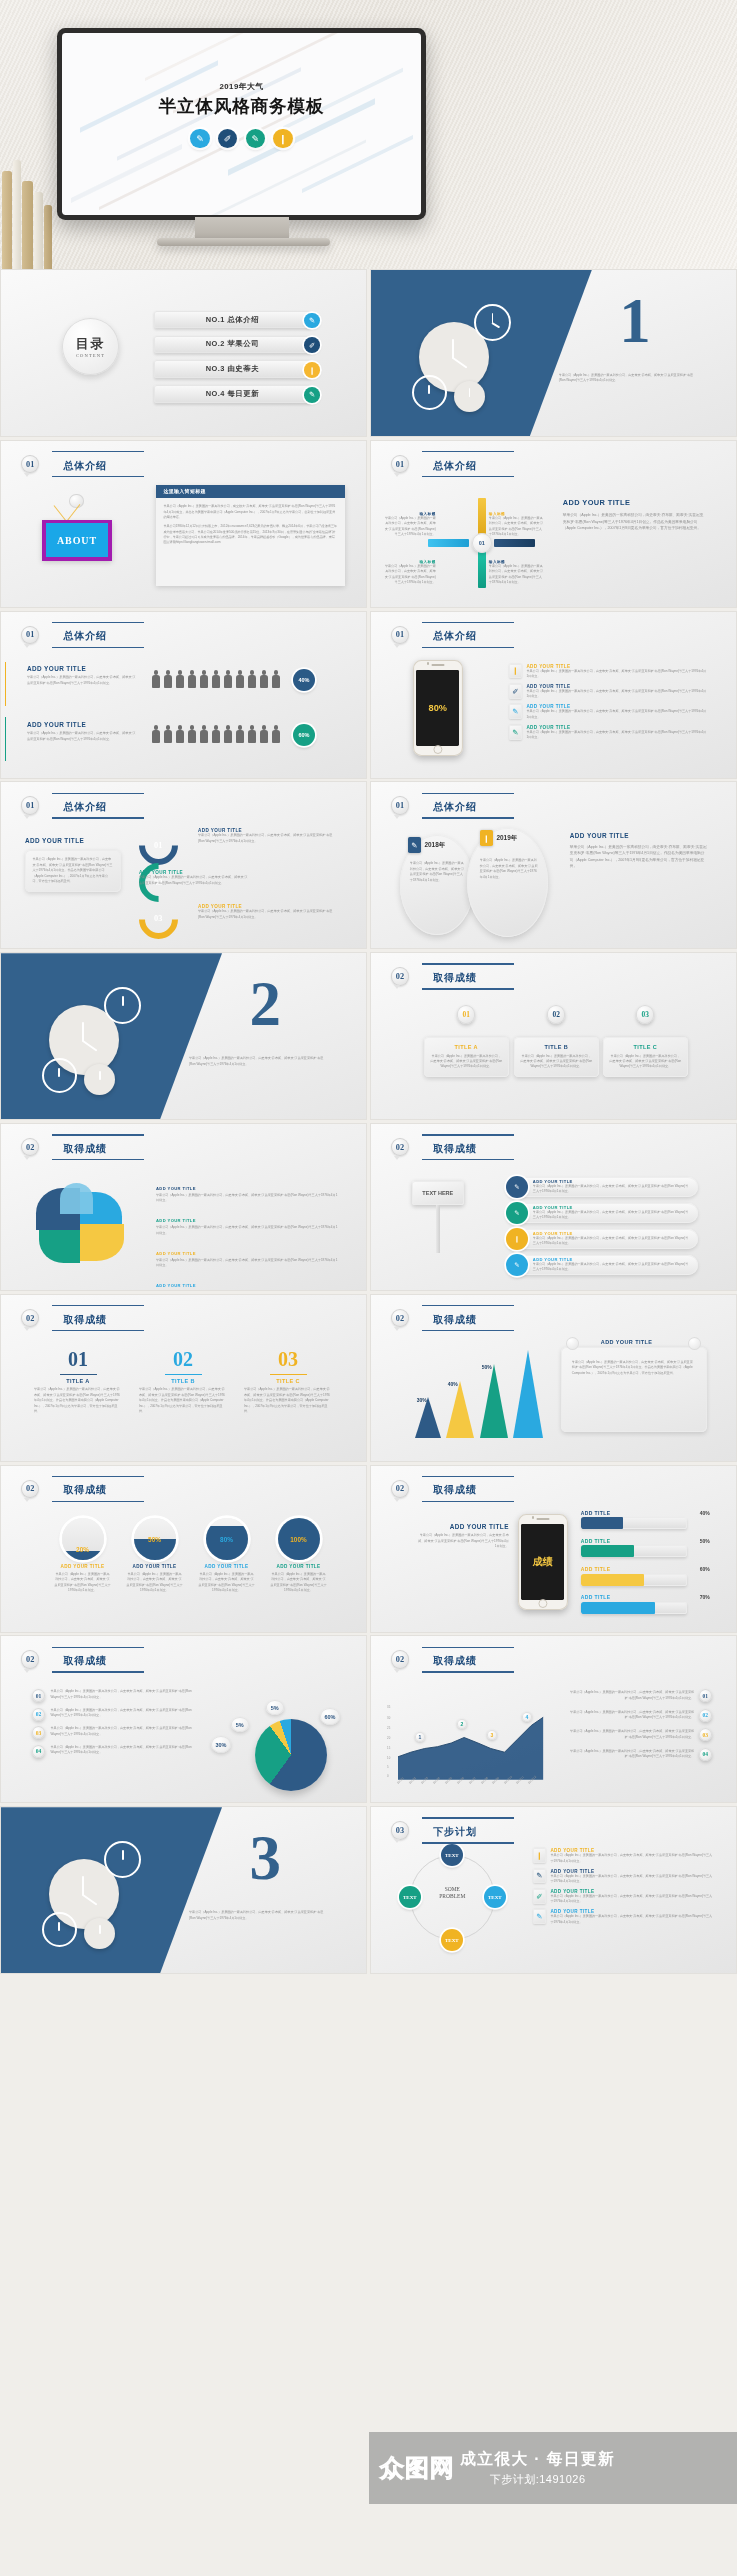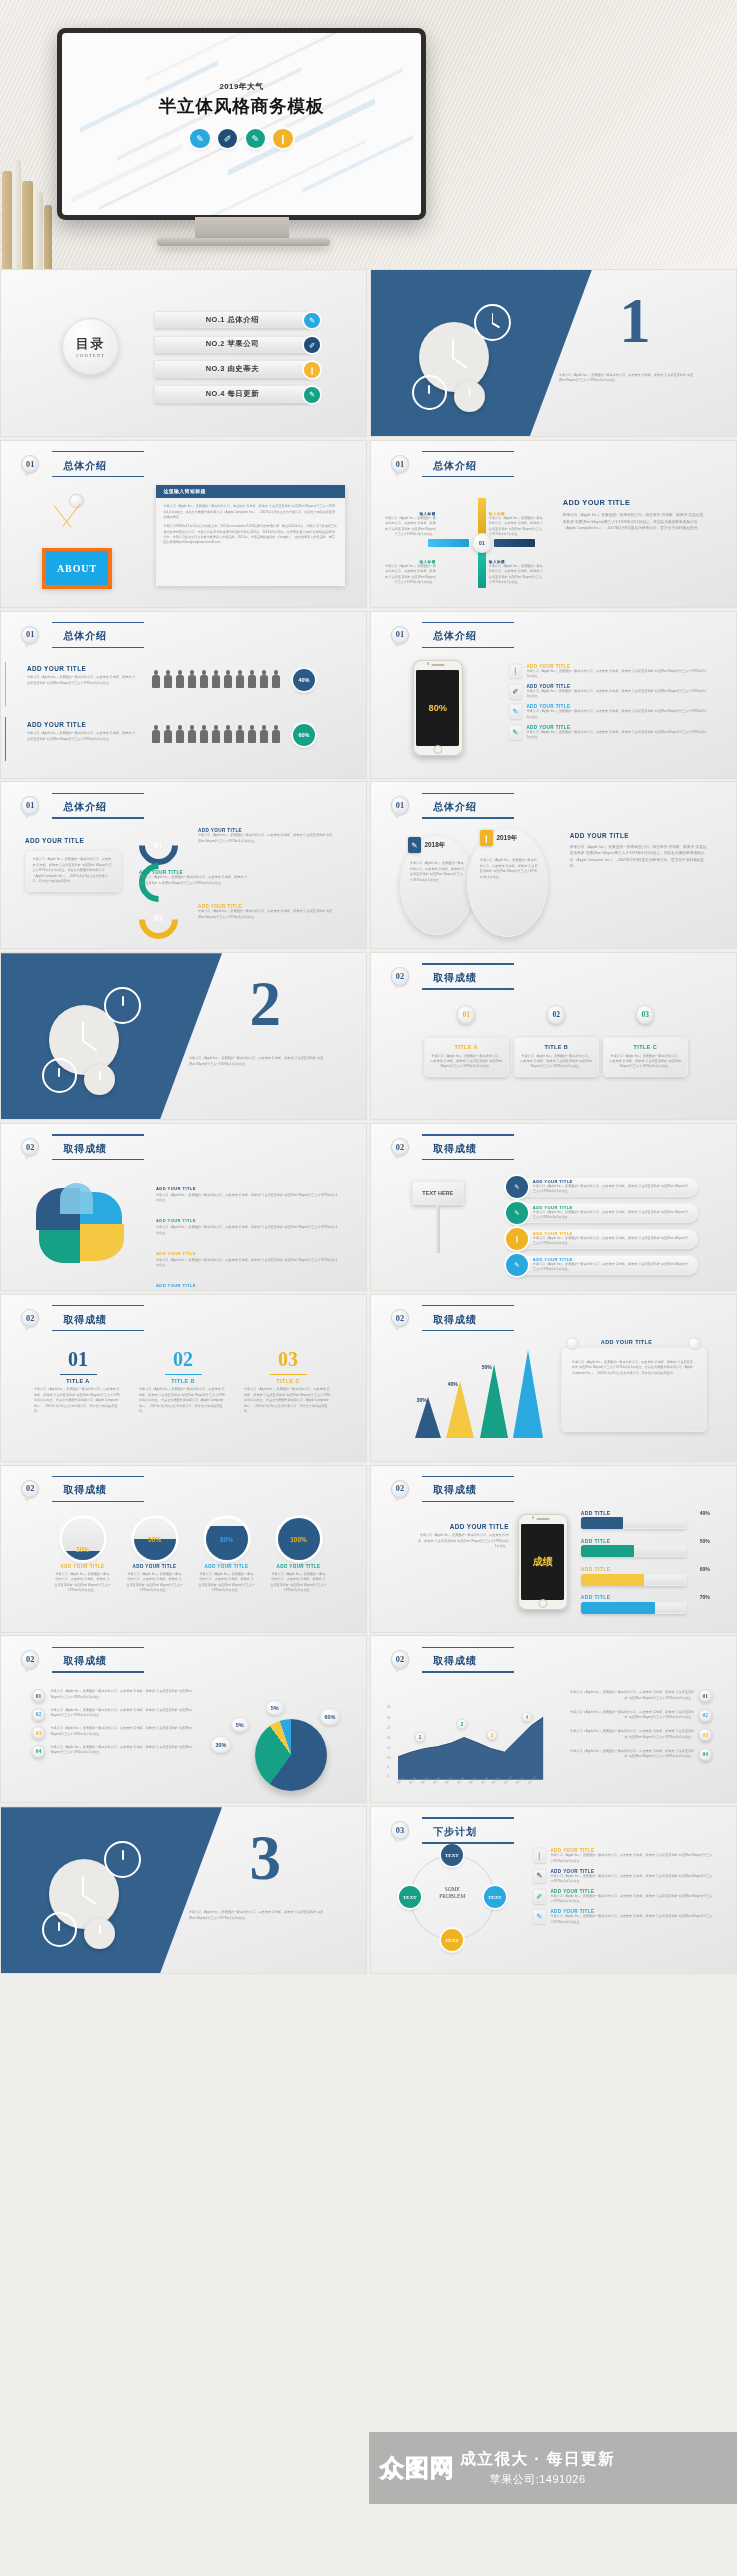--- a/index.html
+++ b/index.html
@@ -95,22 +95,22 @@
      box-shadow:0 0 0 1.8px #fff,0 0.9px 2.8px rgba(0,0,0,.25);}
 
   
   .card{position:absolute;border-radius:5.5px;background:linear-gradient(165deg,#f6f6f6,#e6e6e6);
      box-shadow:inset 0 0 0 0.9px #ececec,0 1.8px 4.6px rgba(0,0,0,.13);}
   .docbox{position:absolute;left:155px;top:44px;width:189px;height:101px;background:#f3f3f3;
      box-shadow:0 1.8px 5.5px rgba(0,0,0,.16);padding:0;}
   .docbar{height:13px;background:#2e5a86;color:#fff;font-size:5px;font-weight:bold;
      display:flex;align-items:center;padding-left:7.4px;letter-spacing:0.3px;}
   .docbody{padding:6.4px 7.4px;}
-  .abouttag{position:absolute;left:41px;top:79px;width:70px;height:41px;background:#f97316;
-     box-shadow:0 1.8px 5.5px rgba(0,0,0,.18);padding:3.7px;margin-top:28px;}
+  .abouttag{position:absolute;left:41px;top:79px;width:70px;height:41px;background:#a21caf;
+     box-shadow:0 1.8px 5.5px rgba(0,0,0,.18);padding:3.7px;}
   .abouttag .inner{width:100%;height:100%;background:#1aa7e8;display:flex;align-items:center;justify-content:center;
      color:#fff;font-family:"Liberation Serif",serif;font-weight:bold;font-size:10px;letter-spacing:0.9px;}
   .hook{position:absolute;left:68px;top:53px;width:14.7px;height:14.7px;border-radius:50%;
      background:radial-gradient(circle at 35% 30%,#fff,#dcdcdc);box-shadow:inset 0 0 0 0.9px #d6d6d6;}
   .hookline{position:absolute;background:#f0c153;height:0.9px;transform-origin:left center;}
 
   
   .person{width:8.3px;height:17.5px;position:relative;}
   .person .h{position:absolute;left:1.8px;top:0;width:4.6px;height:4.6px;border-radius:50%;background:#6d6d6d;}
   .person .b{position:absolute;left:0;top:4.6px;width:8.3px;height:13px;background:#6d6d6d;
@@ -1040,17 +1040,17 @@
     </div>
   </div>
 
 </div>
 
 <div class="wm">
   <div class="wm-in">
     <div class="wm-logo">众图网</div>
     <div class="wm-right">
       <div class="wm-t1">成立很大 · 每日更新</div>
-      <div class="wm-t2">苹果公司:1491026</div>
+      <div class="wm-t2">下步计划:1491026</div>
     </div>
   </div>
 </div>
 
 
 </body></html>

